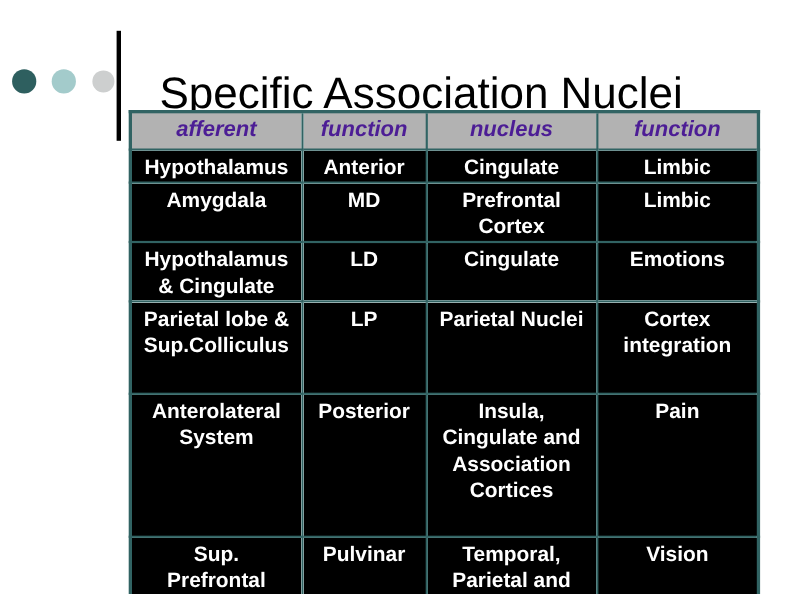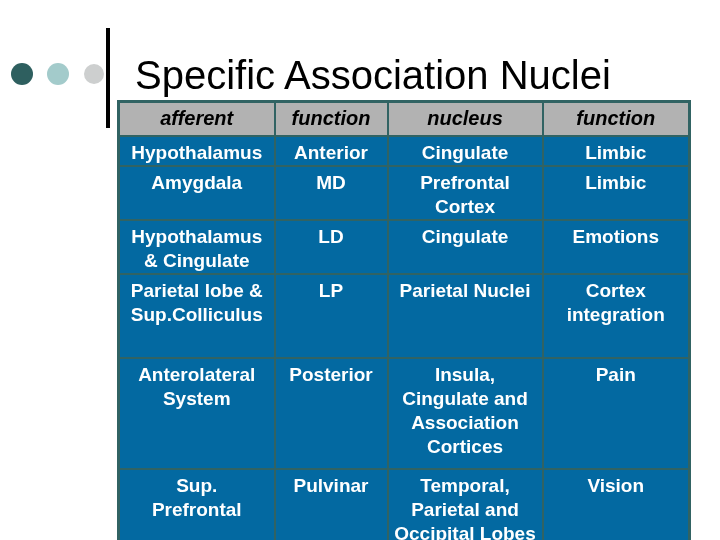--- a/index.html
+++ b/index.html
@@ -20,21 +20,21 @@
   .dot3 { background: #cdcfcf; width: 20px; height: 20px; margin-top: 1px; }
 
   
   .vline { position: absolute; left: 106px; top: 28px; width: 4px; height: 100px; background: #000000; }
 
   
   .title {
     position: absolute;
     left: 129px;
     top: 46px;
-    margin: 6px;
+    margin: 16px;
     font-size: 40px;
     font-weight: normal;
     line-height: 1.15;
     color: #000000;
     white-space: nowrap;
   }
 
   
   .nuclei-table {
     position: absolute;
@@ -45,44 +45,44 @@
     table-layout: fixed;
     border: 3px solid #316363;
   }
   .nuclei-table th, .nuclei-table td {
     border: 2px solid #316363;
     text-align: center;
     overflow: hidden;
   }
   .nuclei-table th {
     background: #b2b2b2;
-    color: #000000;
+    color: #4c1d95;
     font-style: italic;
     font-weight: bold;
     font-size: 20px;
     vertical-align: middle;
     padding: 0 6px;
     margin-left: 28px;
   }
   .nuclei-table td {
-    background: #0369a1;
+    background: #000000;
     color: #ffffff;
     font-weight: bold;
     font-size: 19px;
     line-height: 24px;
     vertical-align: top;
     padding: 4px 2px 0 2px;
     white-space: pre-line;
   }
   tr.hrow { height: 34px; }
   tr.r0 { height: 30px; }
   tr.r1 { height: 52px; }
   tr.r2 { height: 48px; }
   tr.r3 { height: 84px; }
-  tr.r4 { height: 111px; }
+  tr.r4 { height: 130px; }
   tr.r5 { height: 77px; }
   col.c0 { width: 156px; }
   col.c1 { width: 113px; }
   col.c2 { width: 155px; }
   col.c3 { width: 147px; }
 </style>
 </head>
 <body>
 
 <div class="slide">

